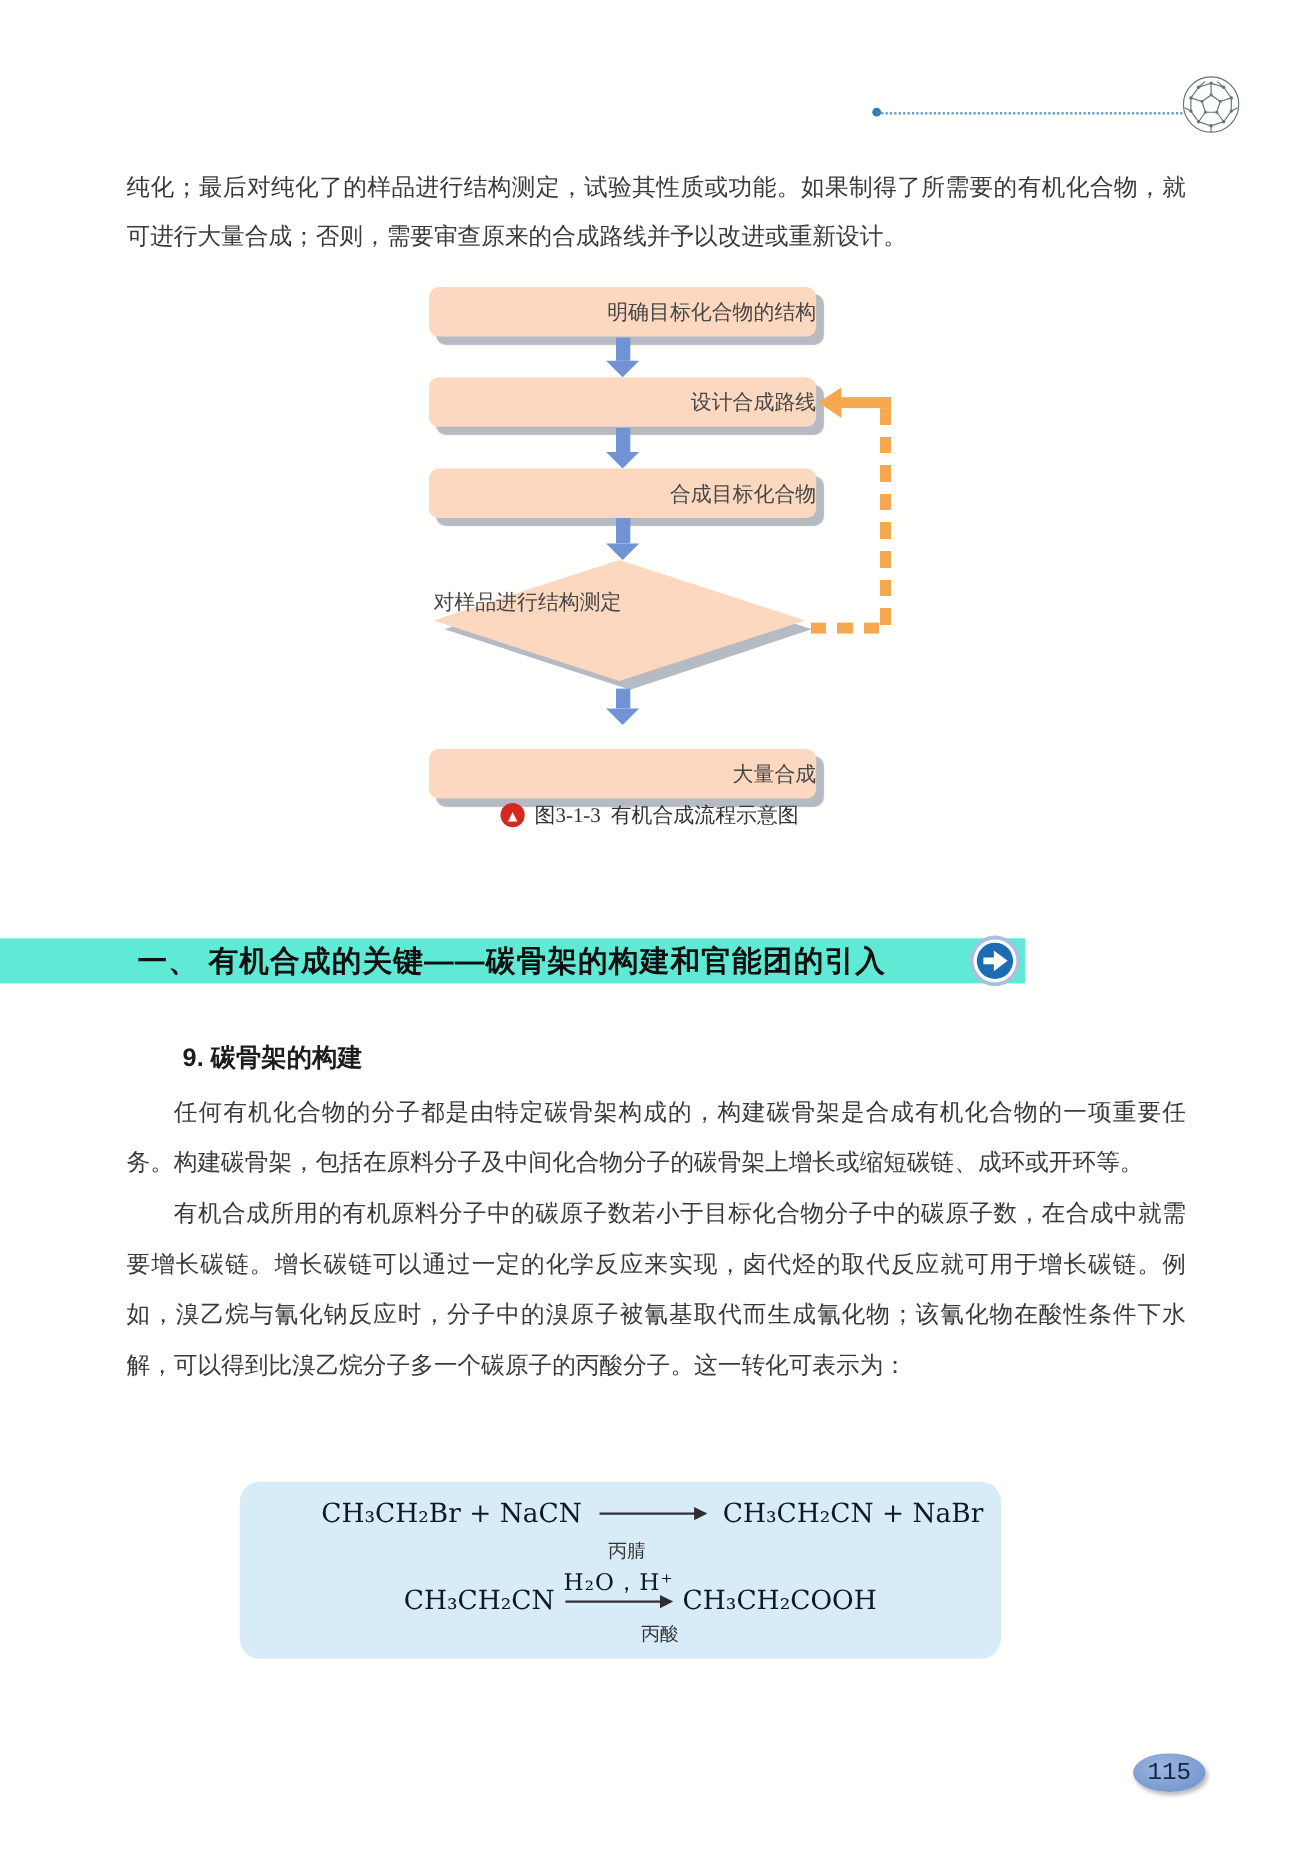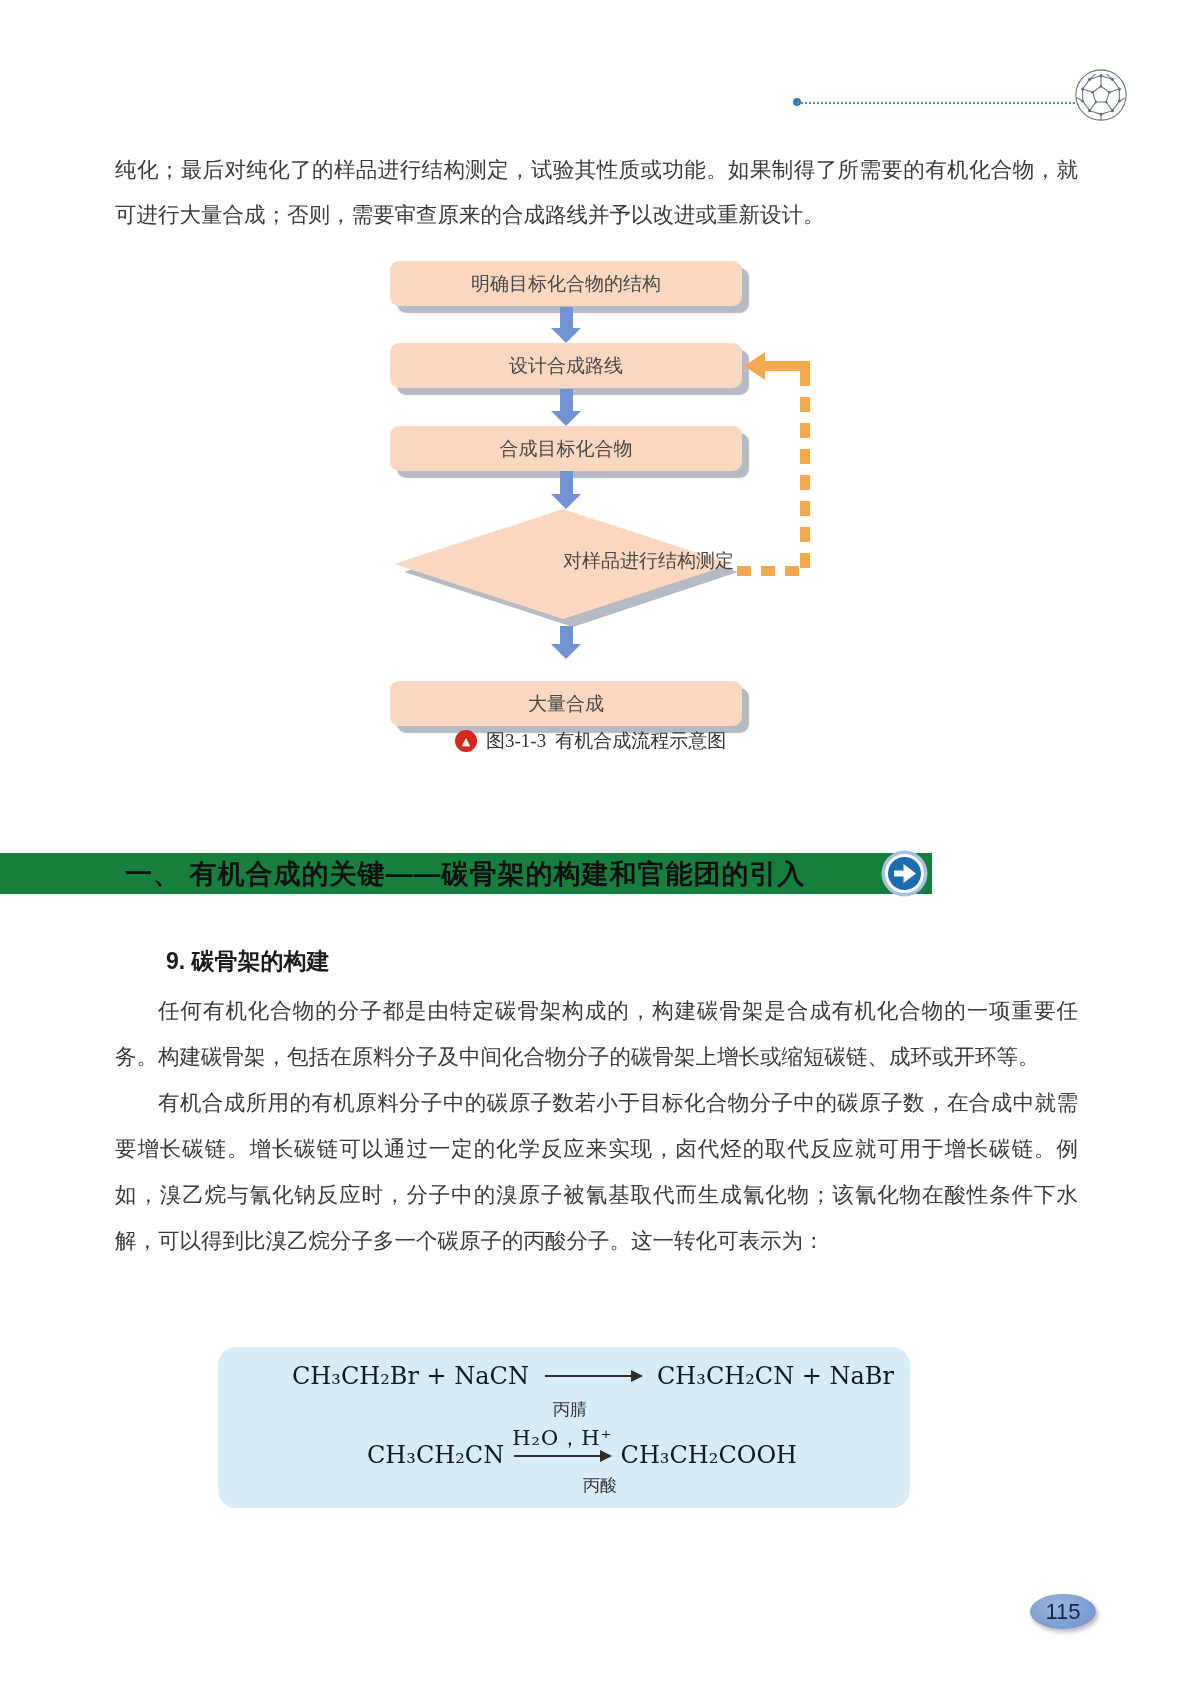--- a/index.html
+++ b/index.html
@@ -20,30 +20,30 @@
   .fullerene{position:absolute;left:1072px;top:66px;}
   
   .intro{
     position:absolute;left:115px;top:148px;width:963px;
     font-size:21.5px;line-height:45px;text-align:justify;color:#3a3a3a;
   }
   
   .fbox{
     position:absolute;left:390px;width:352px;height:45px;background:#fbd8bf;
     border-radius:9px;box-shadow:7px 7px 1px #b6bac2;
-    display:flex;align-items:center;justify-content:center;
+    display:flex;align-items:center;justify-content:flex-end;
     font-size:19px;color:#474747;font-family:"Liberation Sans",sans-serif;
   }
   .flow-arrow{position:absolute;left:551px;width:30px;}
   .fa-body{margin:0 auto;width:13px;background:#6f93d3;}
   .fa-head{width:0;height:0;border-left:15px solid transparent;
     border-right:15px solid transparent;border-top:15px solid #6f93d3;}
   .diamond-wrap{position:absolute;left:394px;top:507px;width:348px;height:122px;}
   .diamond-text{
-    position:absolute;left:0;top:20px;width:340px;text-align:right;
+    position:absolute;left:0;top:8px;width:340px;text-align:left;
     font-size:19px;line-height:28px;color:#474747;padding-top:20px;
     font-family:"Liberation Sans",sans-serif;
   }
   
   .fb-tip{position:absolute;left:744px;top:352px;width:0;height:0;
     border-right:21px solid #f6a84e;border-top:14px solid transparent;
     border-bottom:14px solid transparent;}
   .fb-solid{position:absolute;left:764px;top:361px;width:46px;height:10px;background:#f6a84e;}
   .fb-vert{position:absolute;left:800px;top:371px;width:10px;height:200px;
     background:repeating-linear-gradient(180deg,#f6a84e 0 15px,transparent 15px 26px);}
@@ -51,21 +51,21 @@
     background:repeating-linear-gradient(90deg,#f6a84e 0 14px,transparent 14px 24px);}
   
   .caption{position:absolute;left:455px;top:728px;display:flex;align-items:center;gap:9px;
     font-size:19px;color:#333;}
   .cap-icon{width:22px;height:22px;border-radius:50%;background:#d5281e;color:#fff;
     display:flex;align-items:center;justify-content:center;font-size:11px;flex:0 0 auto;
     font-family:"DejaVu Sans",sans-serif;}
   .cap-icon::before{content:"▲";}
   .cap-fig{}
   
-  .sec-bar{position:absolute;left:0;top:853px;width:932px;height:41px;background:#15803d;}
+  .sec-bar{position:absolute;left:0;top:853px;width:932px;height:41px;background:#5eead4;}
   .sec-bar-text{
     position:absolute;left:125px;top:0;height:41px;display:flex;align-items:center;
     font-size:27px;font-weight:bold;color:#101010;letter-spacing:1px;
     font-family:"Liberation Sans",sans-serif;white-space:nowrap;
   }
   .sec-arrow{position:absolute;left:881px;top:850px;}
   
   .subhead{position:absolute;left:166px;top:946px;font-size:23px;font-weight:bold;
     color:#1c1c1c;font-family:"Liberation Sans",sans-serif;}
   .bodytext{
@@ -90,21 +90,21 @@
   .cond-arrow .harrow{margin:0 0 11px 0;}
   .eq2 .formula{padding-bottom:0px;}
   .prod-label{position:absolute;font-size:17px;color:#333;
     font-family:"Liberation Sans",sans-serif;}
   .prod1{left:553px;top:1398px;}
   .prod2{left:583px;top:1474px;}
   
   .page-pill{position:absolute;left:1030px;top:1594px;width:66px;height:35px;
     border-radius:50%;background:radial-gradient(ellipse at 40% 35%,#9cb6de 0%,#7d9ed2 60%,#6c8fc5 100%);
     display:flex;align-items:center;justify-content:center;
-    font-size:22px;color:#14244c;font-family:Liberation Sans, sans-serif;
+    font-size:22px;color:#14244c;font-family:Liberation Mono, monospace;
     box-shadow:2px 3px 4px rgba(120,125,135,.55);}
 </style>
 </head>
 <body>
 
 <div class="page">
 
   <div class="hdr-dot"></div>
   <div class="hdr-rule"></div>
   <svg class="fullerene" width="58" height="58" viewBox="0 0 60 60">

